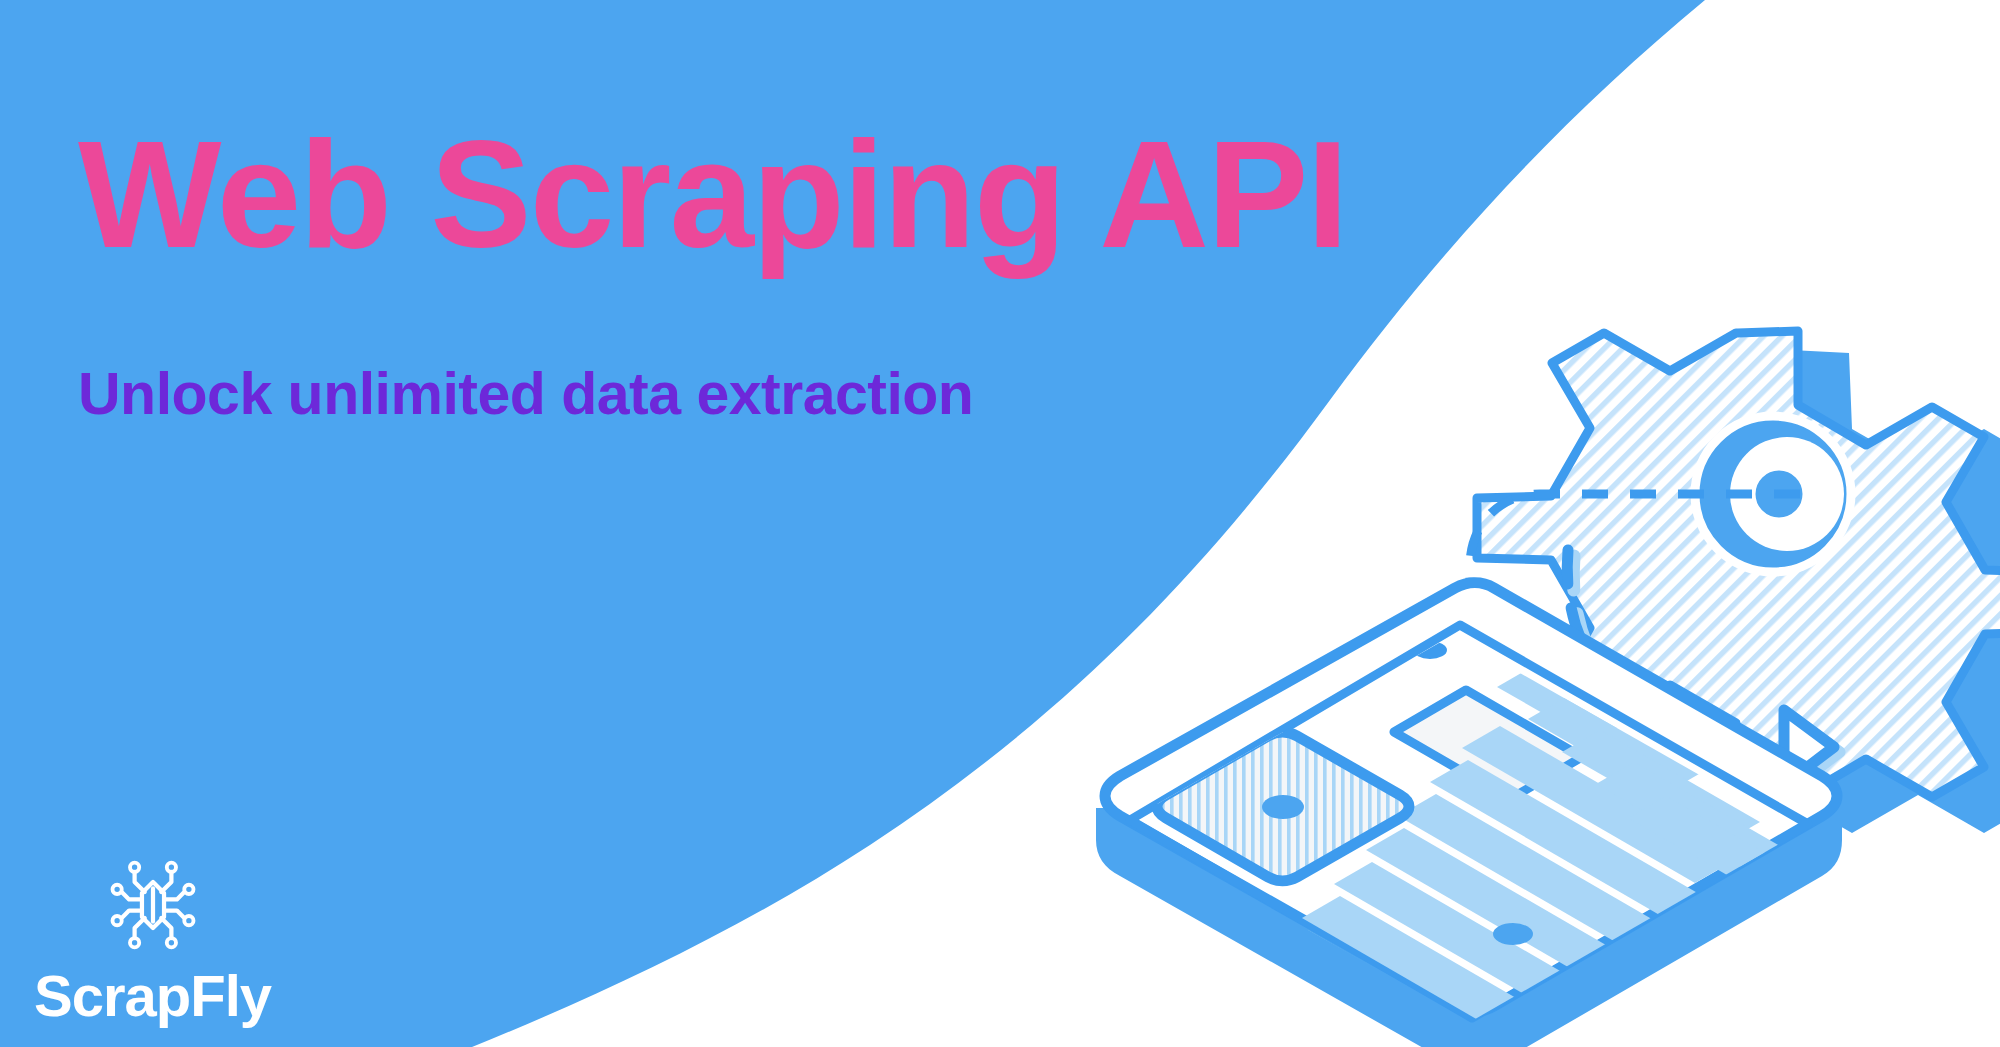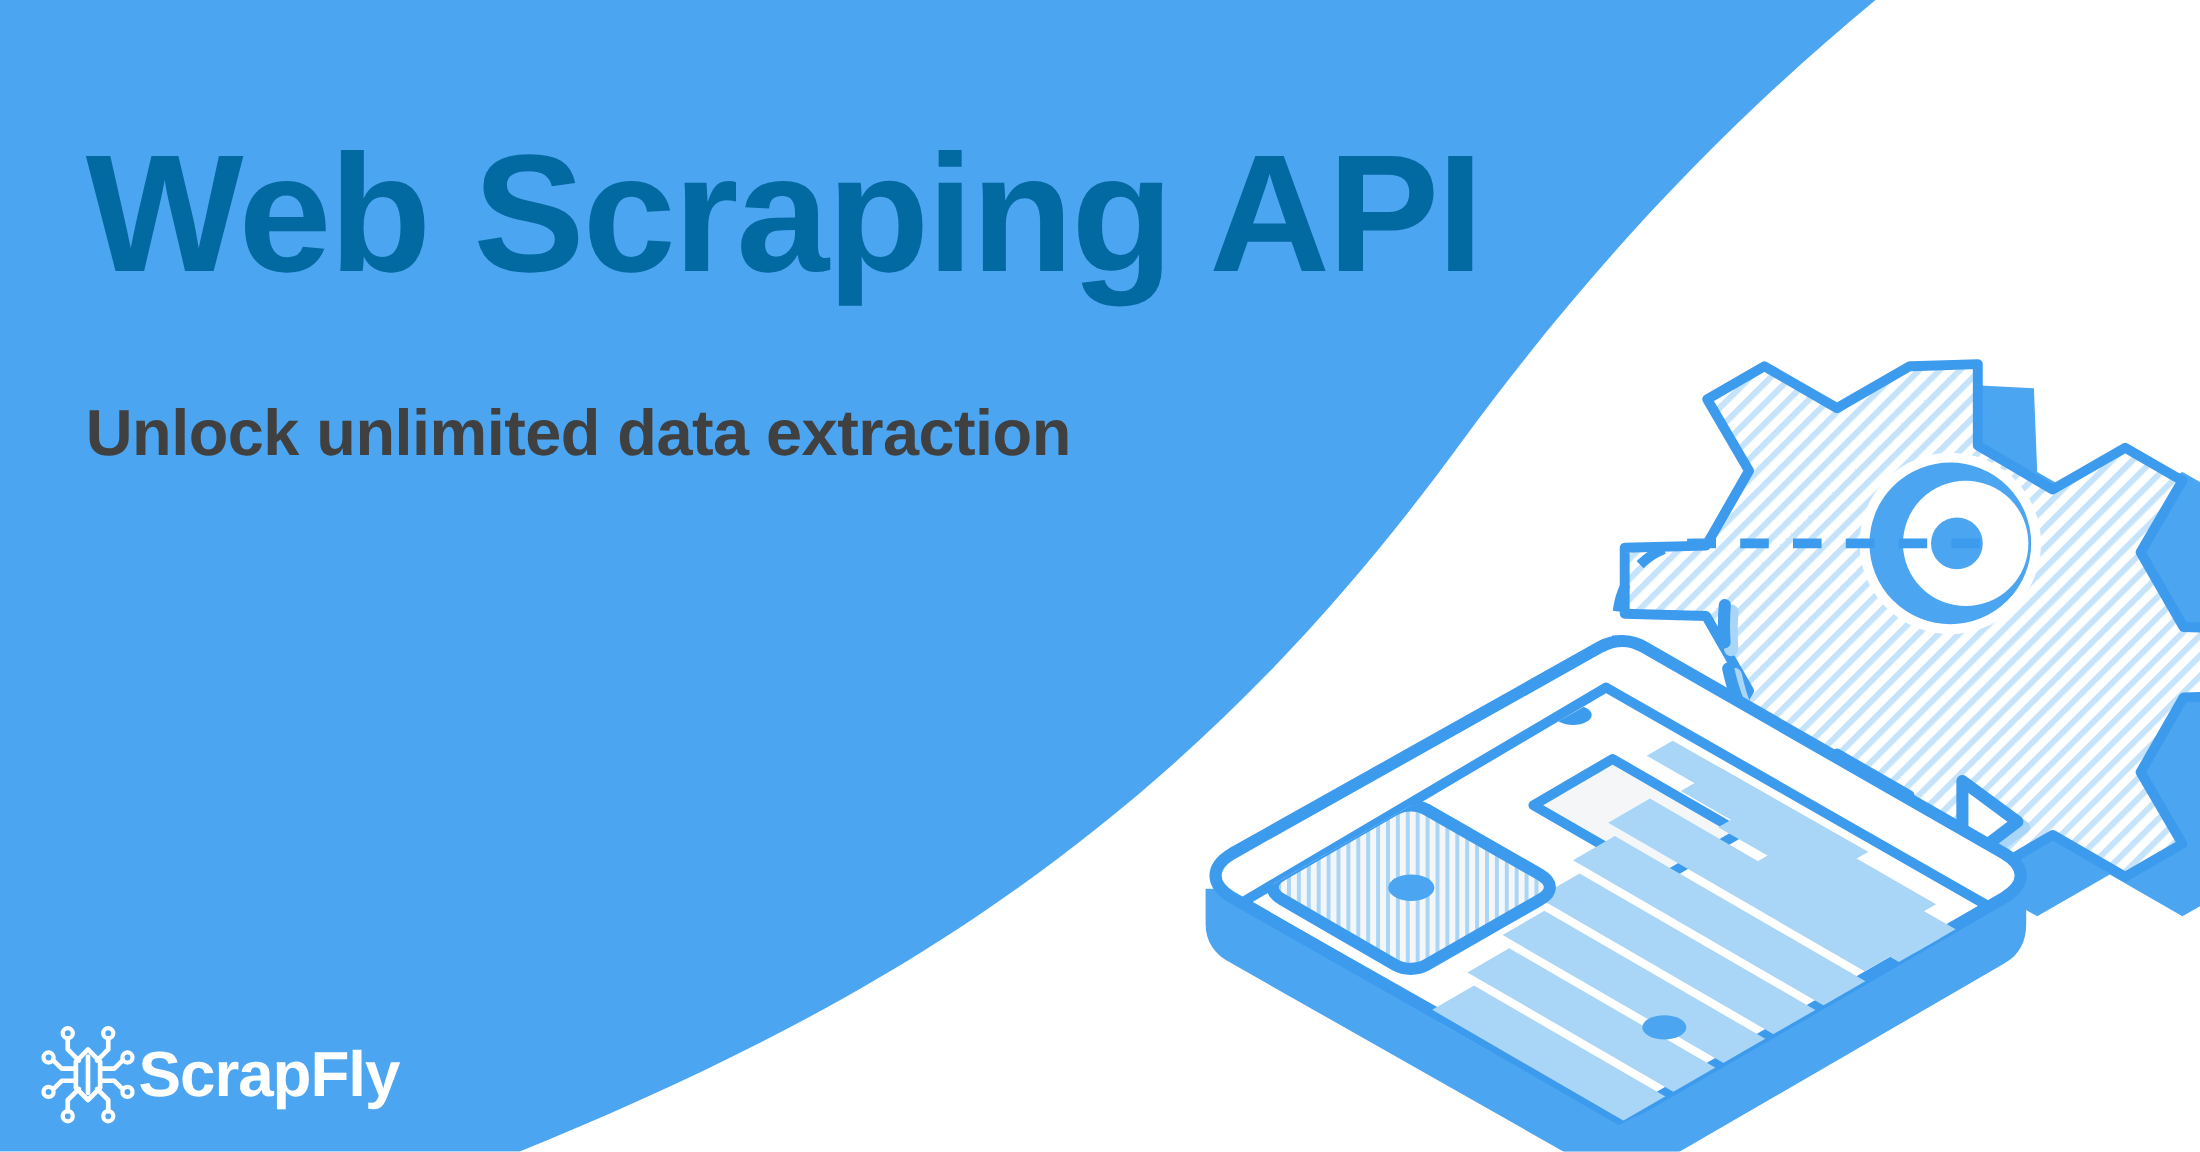--- a/index.html
+++ b/index.html
@@ -23,44 +23,46 @@
   #art-svg { pointer-events:none; }
 
   
   #copy {
     position:absolute;
     left:78px; top:118px;
     width:1180px;
     z-index:5;
   }
   #headline {
-    color:#0369a1;
+    color:#ec4899;
     font-size:152px;
     font-weight:700;
     line-height:1.0;
     letter-spacing:-2px;
     white-space:nowrap;
   }
   #subcopy {
     margin-top:86px;
-    color:#404040;
+    color:#6d28d9;
     font-size:59px;
     font-weight:700;
     line-height:1.30;
     letter-spacing:-0.5px;
   }
   .subline { display:block; white-space:nowrap; }
 
   
   #logo {
     position:absolute;
     left:34px; bottom:22px;
     display:flex;
     align-items:center;
+    gap:14px;
     z-index:6;
+    flex-direction:column;
   }
   #logo-mark { width:92px; height:96px; display:block; }
   #logo-word {
     color:#ffffff;
     font-size:58px;
     font-weight:700;
     letter-spacing:-1px;
     line-height:1;
     white-space:nowrap;
   }

